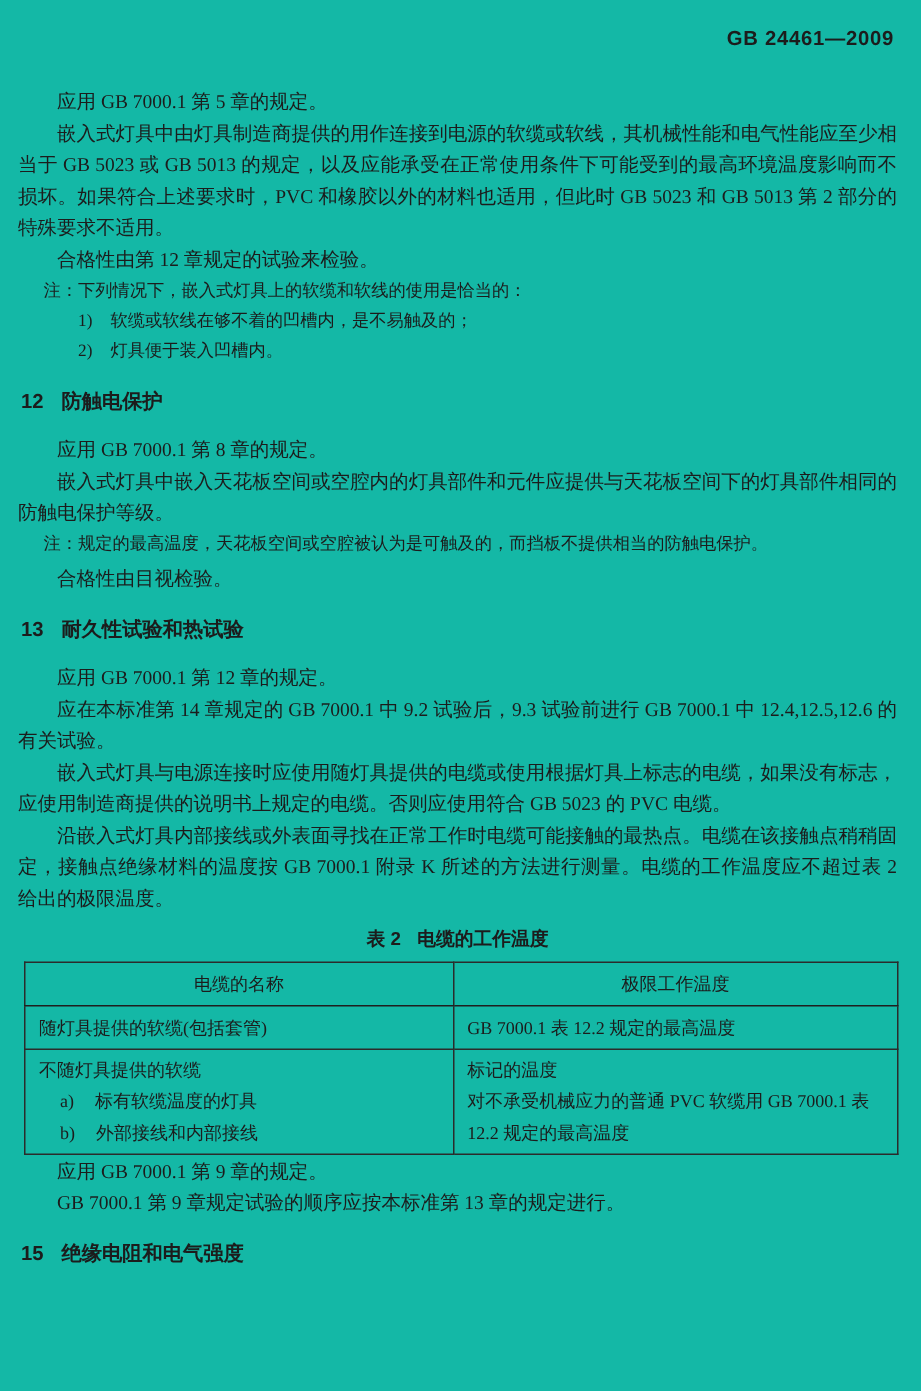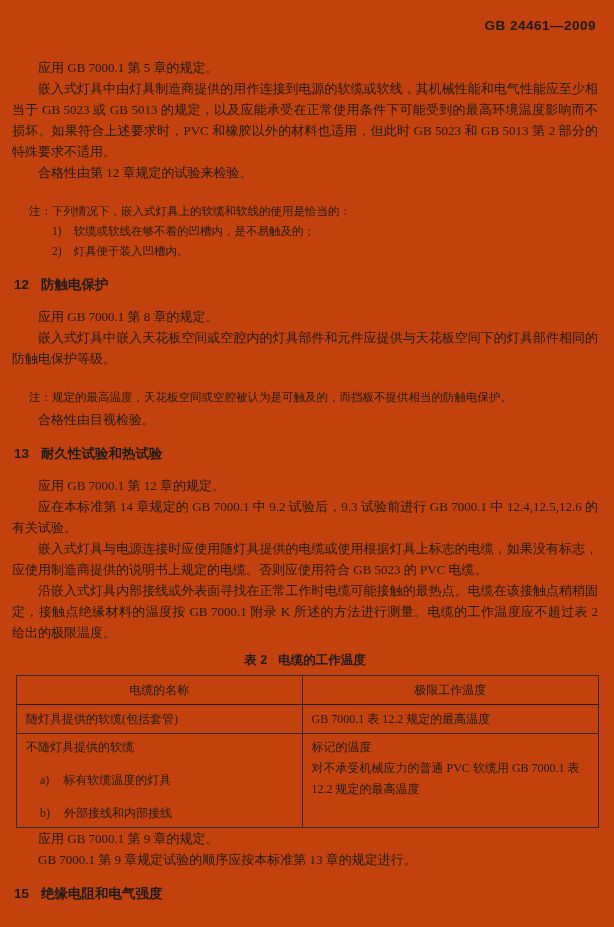--- a/index.html
+++ b/index.html
@@ -1,21 +1,21 @@
 <!DOCTYPE html>
 <html><head>
 <meta charset="utf-8">
 <style>
   html, body { margin: 0; padding: 0; background: #e8e8e4; }
   .page {
     position: relative;
     width: 614px;
     height: 927px;
     margin: 0 auto;
-    background: #c2410c;
+    background: #14b8a6;
     color: #1c1c1c;
     box-sizing: border-box;
     padding: 18px 16px 0 12px;
     overflow: hidden;
     font-family: "Liberation Serif", "DejaVu Serif", serif;
   }
   .doc-header {
     text-align: right;
     font-family: "Liberation Sans", "DejaVu Sans", sans-serif;
     font-weight: bold;
@@ -33,21 +33,21 @@
   }
   .section-heading.first { margin-top: 2px; }
   .section-heading .sec-num { display: inline-block; margin-right: 12px; }
   .para {
     font-size: 13px;
     line-height: 21px;
     text-indent: 2em;
     text-align: justify;
     margin: 0;
   }
-  .note-block { margin: 18px 0 2px 0; }
+  .note-block { margin: 1px 0 2px 0; }
   .note {
     font-size: 11.5px;
     line-height: 20px;
     margin: 0 0 0 17px;
     text-align: justify;
   }
   .note-item {
     font-size: 11.5px;
     line-height: 20px;
     margin: 0 0 0 40px;
@@ -76,21 +76,21 @@
   table.t2 { border: 1.5px solid #1f1f1f; }
   table.t2 thead th {
     text-align: center;
     height: 22px;
     border-bottom: 1.5px solid #1f1f1f;
     margin-left: 34px;
   }
   table.t2 td { vertical-align: top; line-height: 21px; }
   table.t2 .row-simple td { height: 22px; vertical-align: middle; }
   .cell-line { margin: 0; }
-  .cell-subitem { margin: 12px 0 0 14px; }
+  .cell-subitem { margin: 0 0 0 14px; }
   .cell-subitem .marker { display: inline-block; margin-right: 14px; }
   .col-name { width: 49%; }
   .col-temp { width: 51%; }
 </style>
 </head>
 <body>
 
 <div class="page">
 
   <div class="doc-header">GB 24461—2009</div>

